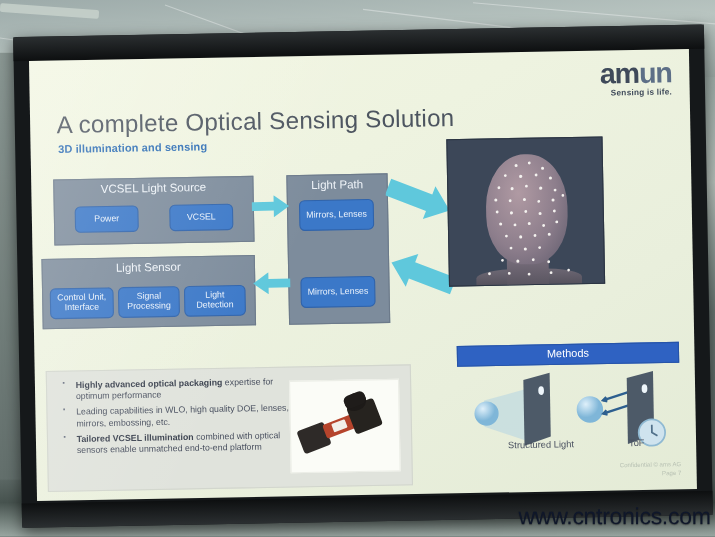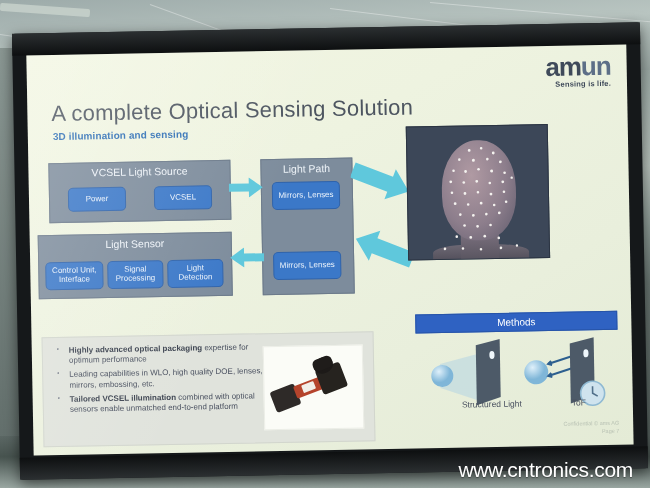--- a/index.html
+++ b/index.html
@@ -88,21 +88,21 @@
   .prod{position:absolute;right:10px;top:12px;width:98px;height:82px;background:#fbfcf7;
      border:1px solid #eceee7;overflow:hidden;}
 
   .method-label{position:absolute;font-size:8.5px;color:#4a5160;text-align:center;line-height:1.2;}
   #sl-label{left:424px;top:352px;width:70px;}
   #tof-label{left:520px;top:352px;width:52px;}
 
   .footer{position:absolute;right:14px;bottom:10px;text-align:right;font-size:5.5px;
      color:#b9c2b4;line-height:1.5;}
 
-  .watermark{position:absolute;right:17px;bottom:6px;font-size:21px;color:#ffffff;
+  .watermark{position:absolute;right:4px;bottom:6px;font-size:21px;color:#0f172a;
      font-weight:400;letter-spacing:-.3px;text-shadow:0 1px 1px rgba(0,0,0,.35);z-index:40;}
 </style>
 </head>
 <body>
 
 <div class="room">
   <div class="ceiling">
     <div class="ceil-strip"></div>
     <div class="ceil-line a"></div>
     <div class="ceil-line b"></div>

